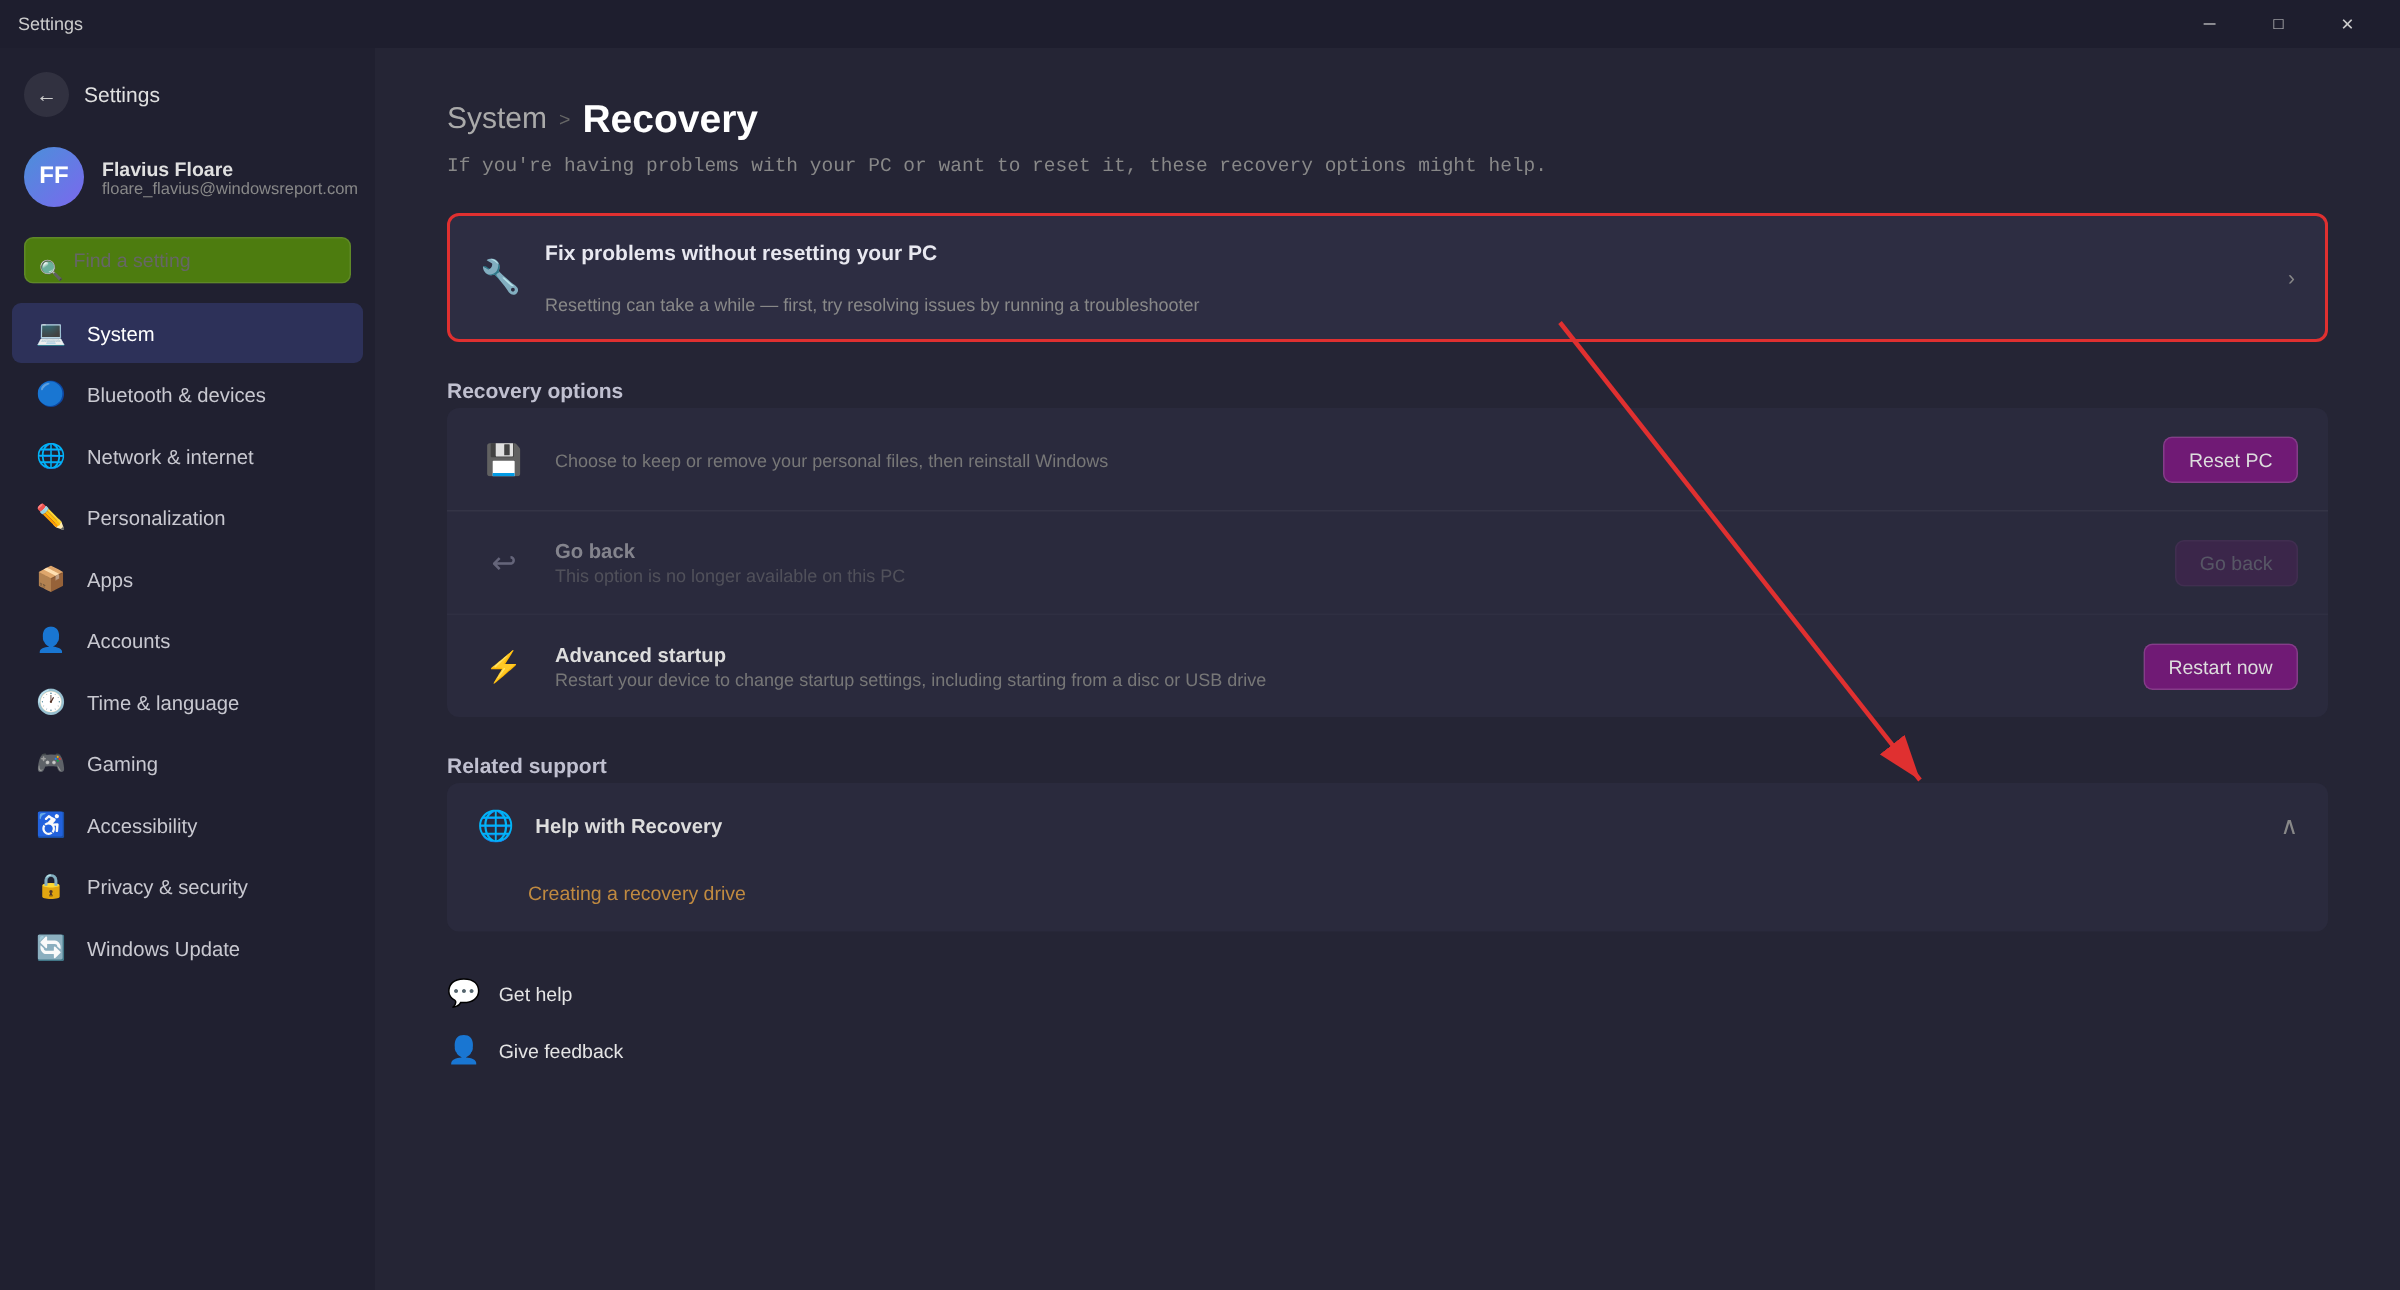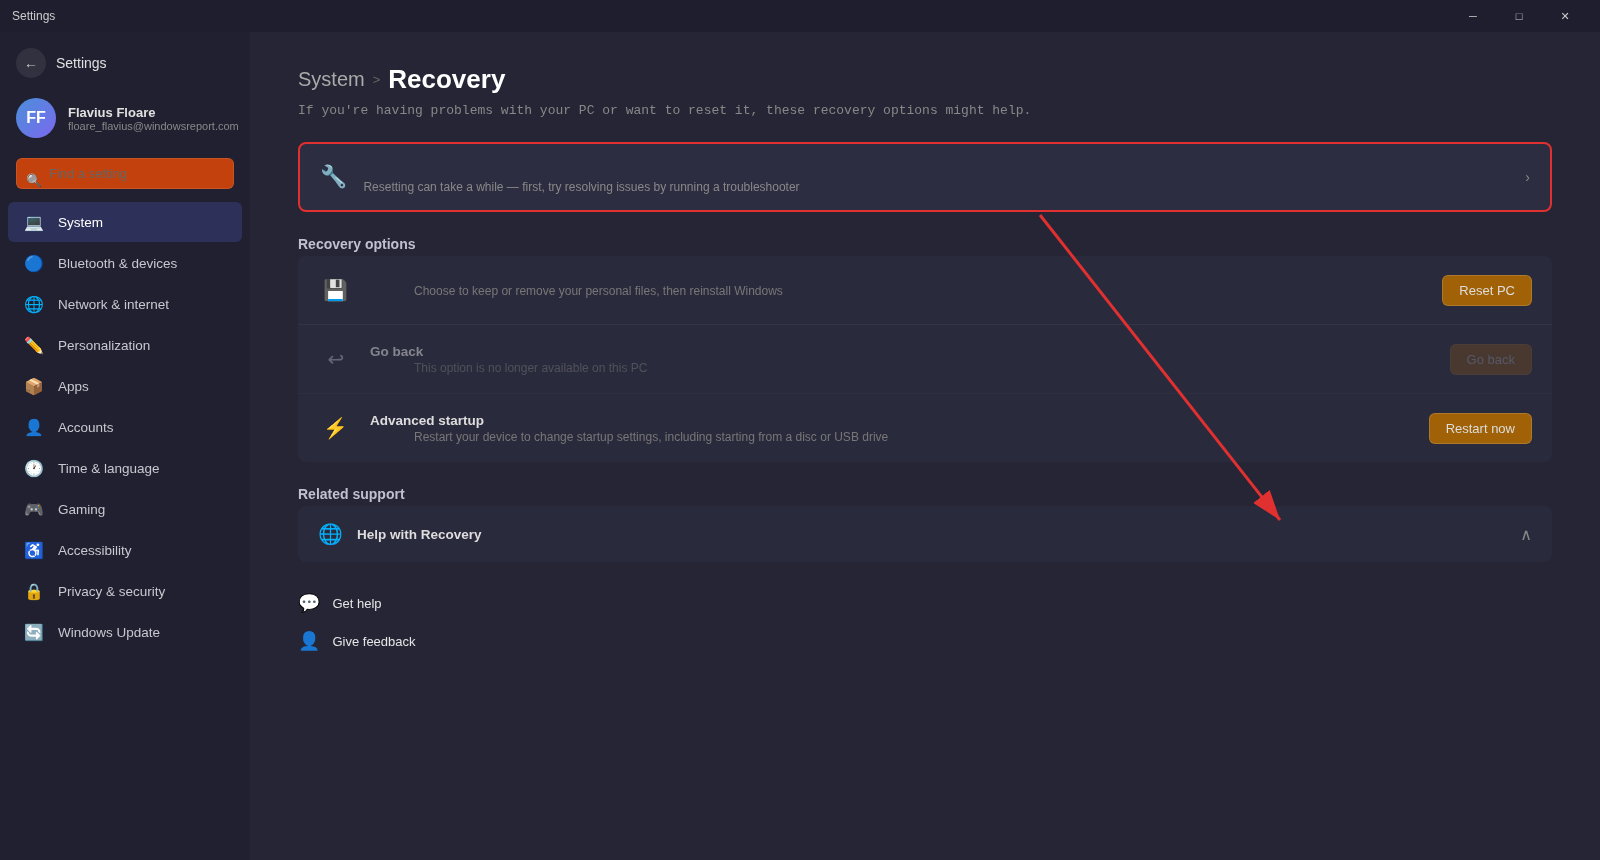--- a/index.html
+++ b/index.html
@@ -115,21 +115,21 @@
     .user-name { font-size: 13px; font-weight: 600; color: #e0e0e0; }
     .user-email { font-size: 11px; color: #888; }
 
     
     .search-container {
       padding: 8px 16px 12px;
       position: relative;
     }
     .search-input {
       width: 100%;
-      background: #c2410c;
+      background: #4d7c0f;
       border: 1px solid rgba(255,255,255,0.1);
       border-radius: 6px;
       padding: 7px 12px 7px 32px;
       color: #ccc;
       font-size: 13px;
       outline: none;
     }
     .search-input::placeholder { color: #666; }
     .search-icon-wrap {
       position: absolute;
@@ -276,25 +276,24 @@
     }
     .option-title {
       font-size: 13.5px;
       font-weight: 600;
       color: #ddd;
     }
     .option-subtitle {
       font-size: 12px;
       color: #777;
       margin-top: 2px;
-      margin-left: 44px;
     }
 
     .option-btn {
-      background: #a16207;
+      background: #701a75;
       border: 1px solid rgba(255,255,255,0.15);
       border-radius: 6px;
       color: #ddd;
       font-size: 13px;
       padding: 7px 16px;
       cursor: pointer;
       white-space: nowrap;
     }
     .option-btn.disabled {
       opacity: 0.5;
@@ -452,20 +451,21 @@
       <span class="breadcrumb-separator">&gt;</span>
       <span class="breadcrumb-current">Recovery</span>
     </div>
 
     <p class="page-subtitle">If you're having problems with your PC or want to reset it, these recovery options might help.</p>
 
     <div class="fix-problems-card" id="fix-card">
       <div class="fix-card-left">
         <span class="fix-card-icon">🔧</span>
         <div>
+          <div class="fix-card-text-title">Fix problems without resetting your PC</div>
           <div class="fix-card-text-sub">Resetting can take a while — first, try resolving issues by running a troubleshooter</div>
         </div>
       </div>
       <span class="fix-card-chevron">›</span>
     </div>
 
     <div class="section-header">Recovery options</div>
 
     <div class="options-container" id="options-container">
         <div class="option-row">
@@ -502,20 +502,23 @@
     <div class="section-header">Related support</div>
 
     <div class="related-support-container">
       <div class="support-header">
         <div class="support-header-left">
           <span class="support-icon">🌐</span>
           <span class="support-title">Help with Recovery</span>
         </div>
         <span class="support-chevron">∧</span>
       </div>
+      <div class="support-expanded">
+        <a class="support-link">Creating a recovery drive</a>
+      </div>
     </div>
 
     <div class="bottom-links" id="bottom-links">
         <div class="bottom-link-item">
       <span class="bottom-link-icon">💬</span>
       <span class="bottom-link-text">Get help</span>
     </div>
         <div class="bottom-link-item">
       <span class="bottom-link-icon">👤</span>
       <span class="bottom-link-text">Give feedback</span>

